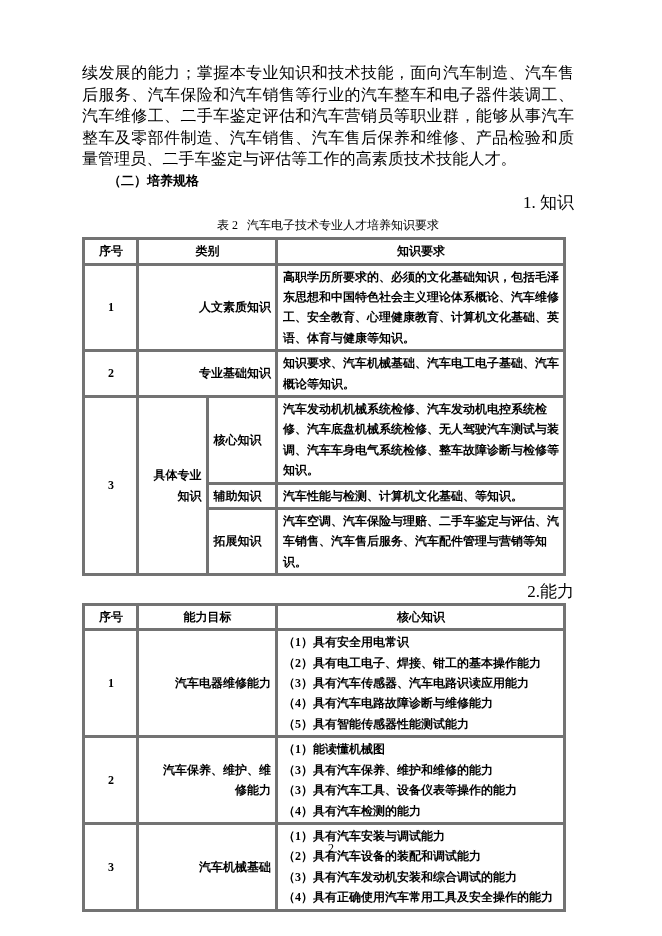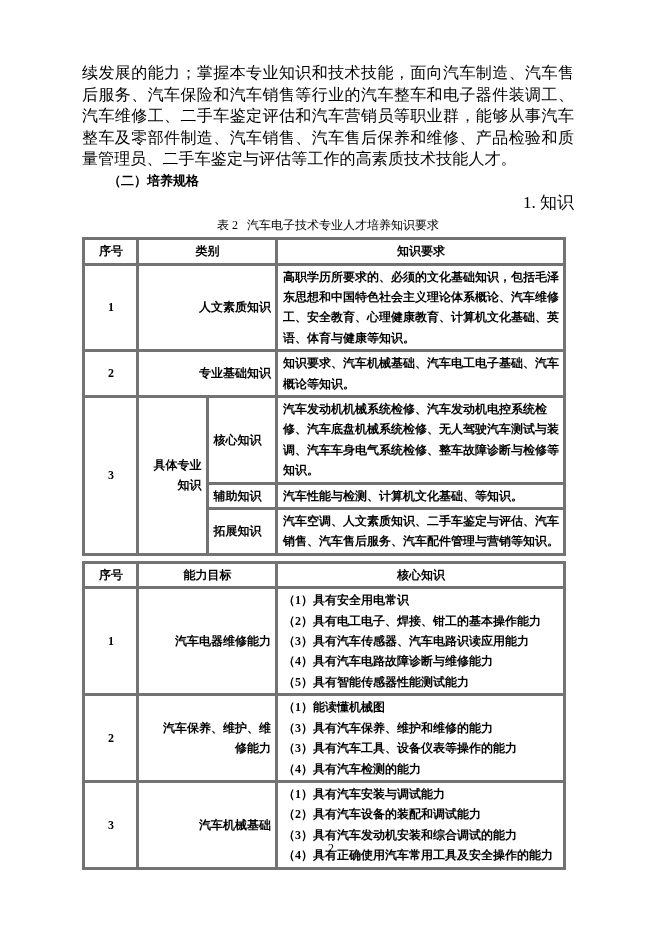--- a/index.html
+++ b/index.html
@@ -146,27 +146,28 @@
           <td class="c-desc">汽车发动机机械系统检修、汽车发动机电控系统检修、汽车底盘机械系统检修、无人驾驶汽车测试与装调、汽车车身电气系统检修、整车故障诊断与检修等知识。</td>
         </tr>
 
         <tr>
           <td class="c-sub">辅助知识</td>
           <td class="c-desc">汽车性能与检测、计算机文化基础、等知识。</td>
         </tr>
 
         <tr>
           <td class="c-sub">拓展知识</td>
-          <td class="c-desc">汽车空调、人文素质知识、二手车鉴定与评估、汽车销售、汽车售后服务、汽车配件管理与营销等知识。</td>
+          <td class="c-desc">汽车空调、汽车保险与理赔、二手车鉴定与评估、汽车销售、汽车售后服务、汽车配件管理与营销等知识。</td>
         </tr>
       </tbody>
     </table>
 
     <div class="after-table-gap"></div>
 
+    <p class="sublabel">2.能力</p>
 
 
     <table class="doc-table">
       <tbody>
         <tr>
           <td class="c-idx hdr">序号</td>
           <td class="c-cat hdr">能力目标</td>
           <td class="c-desc hdr">核心知识</td>
         </tr>
 

